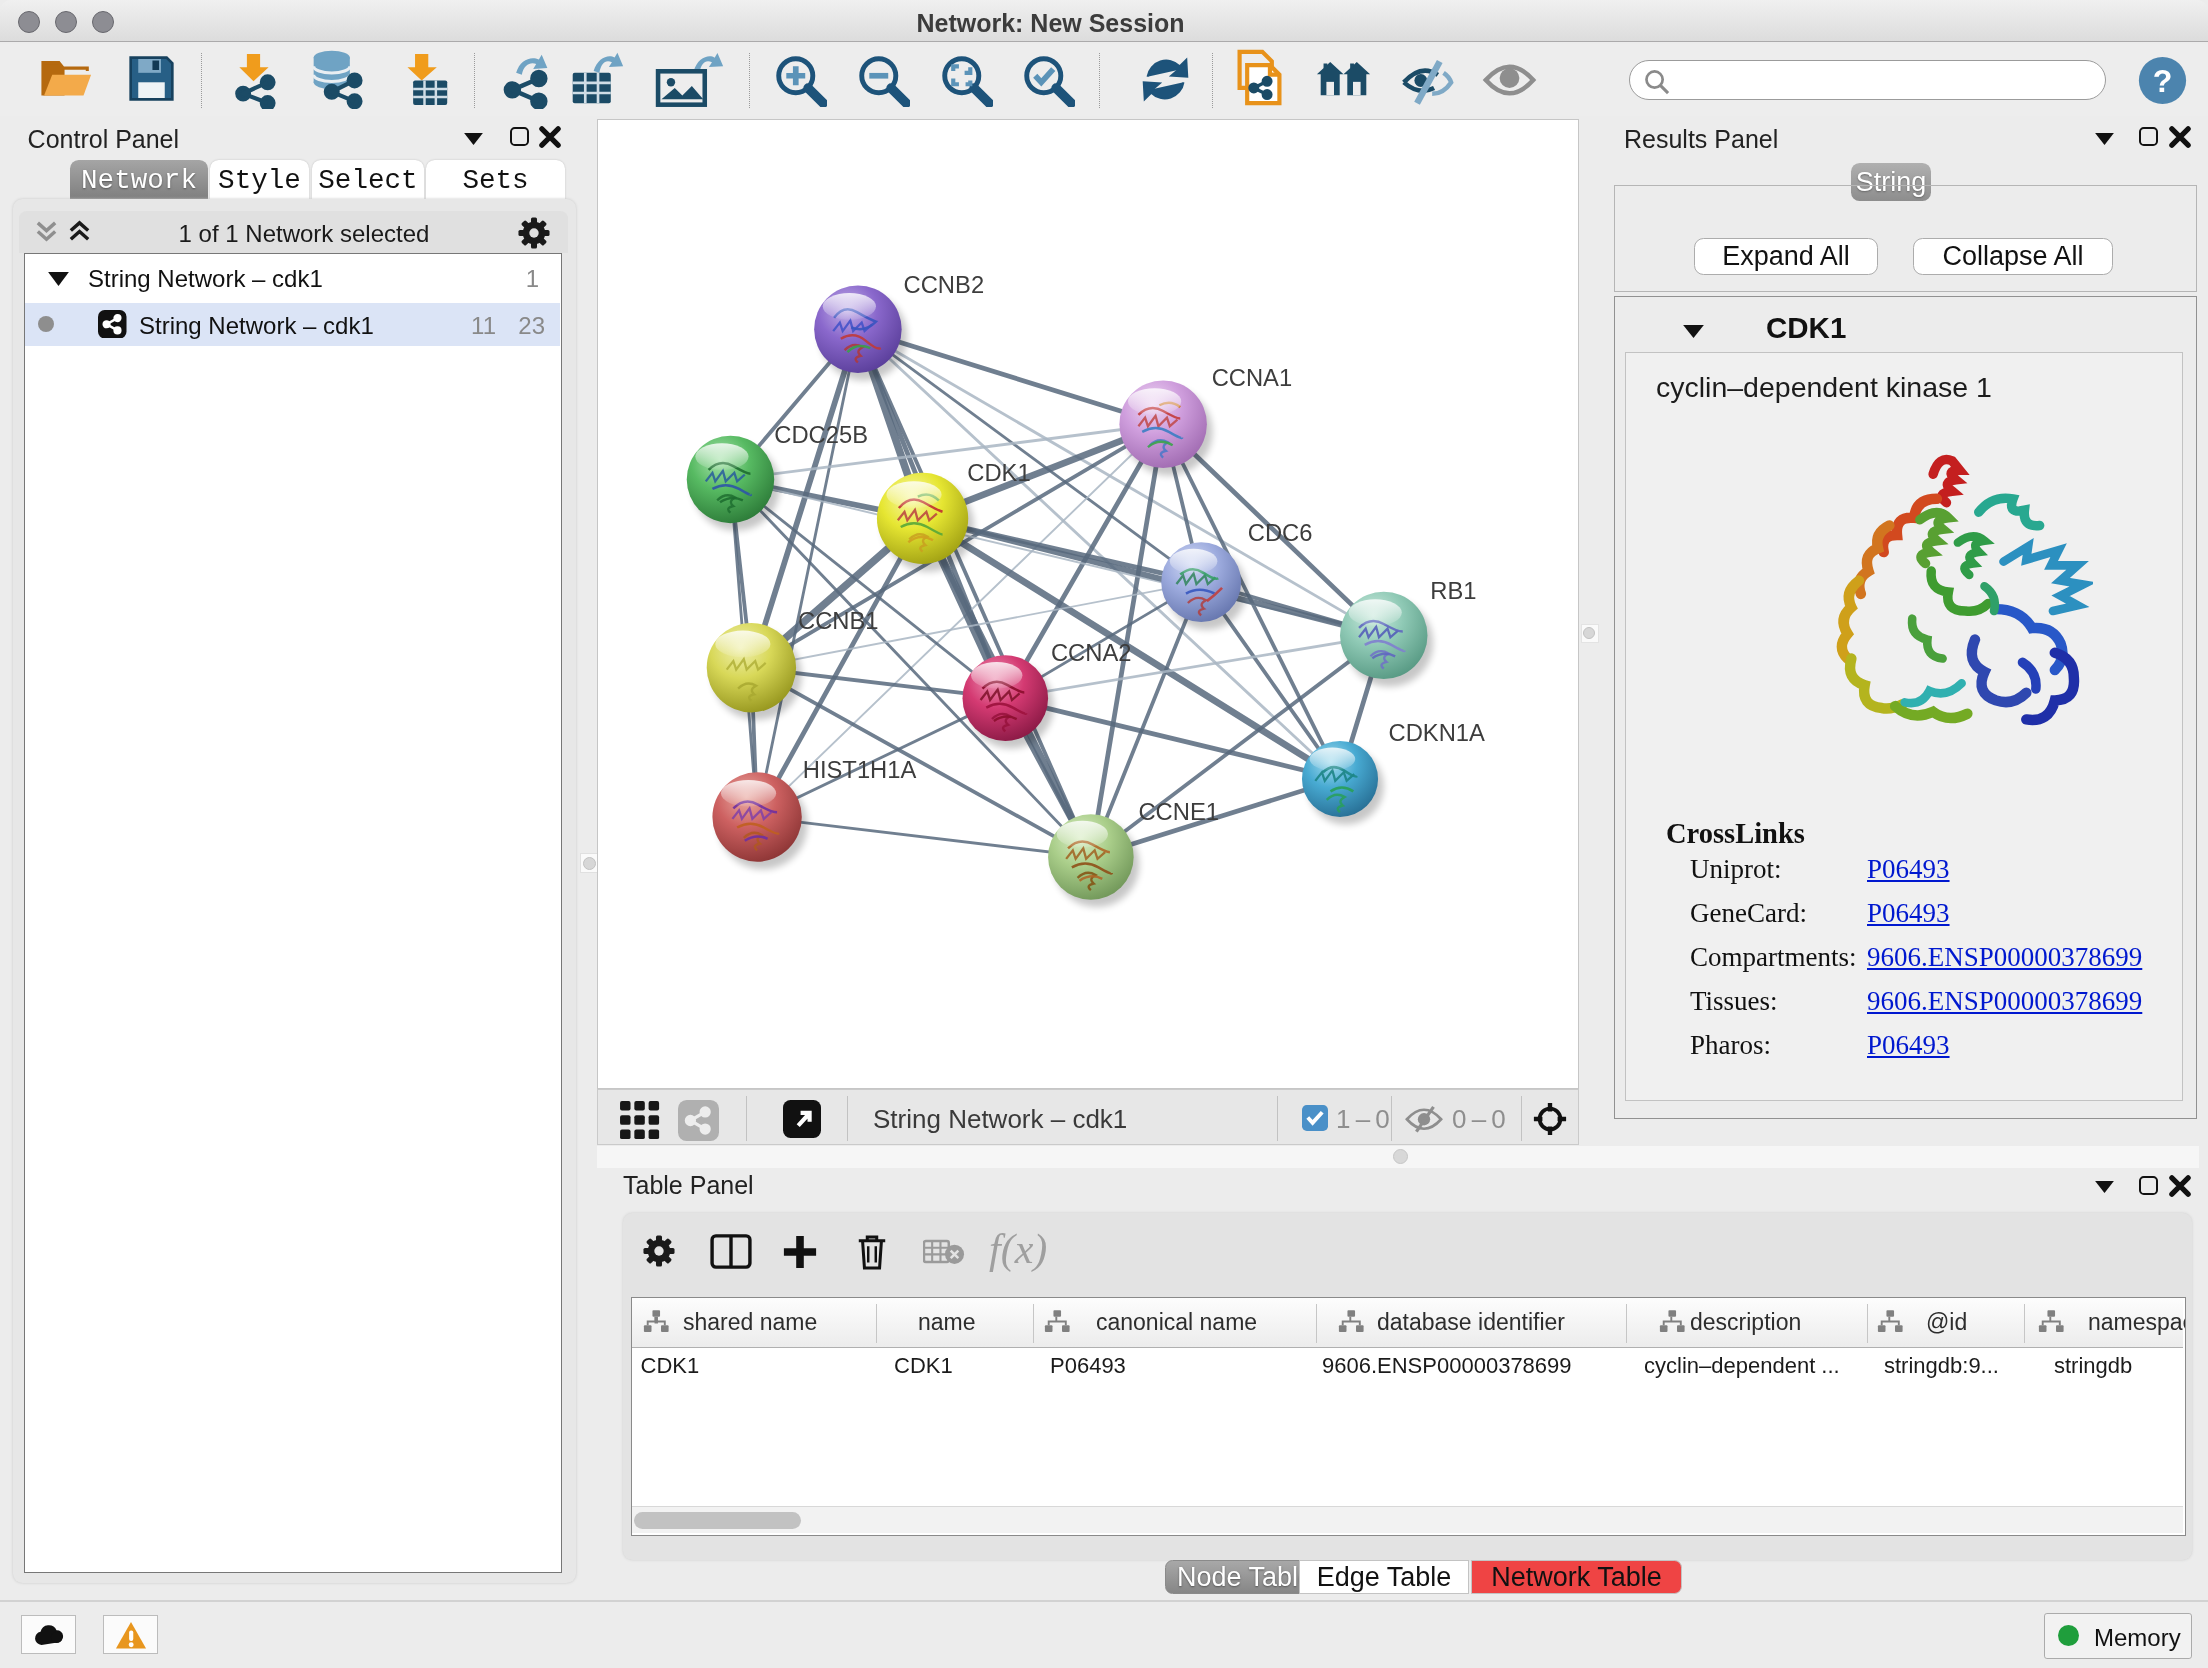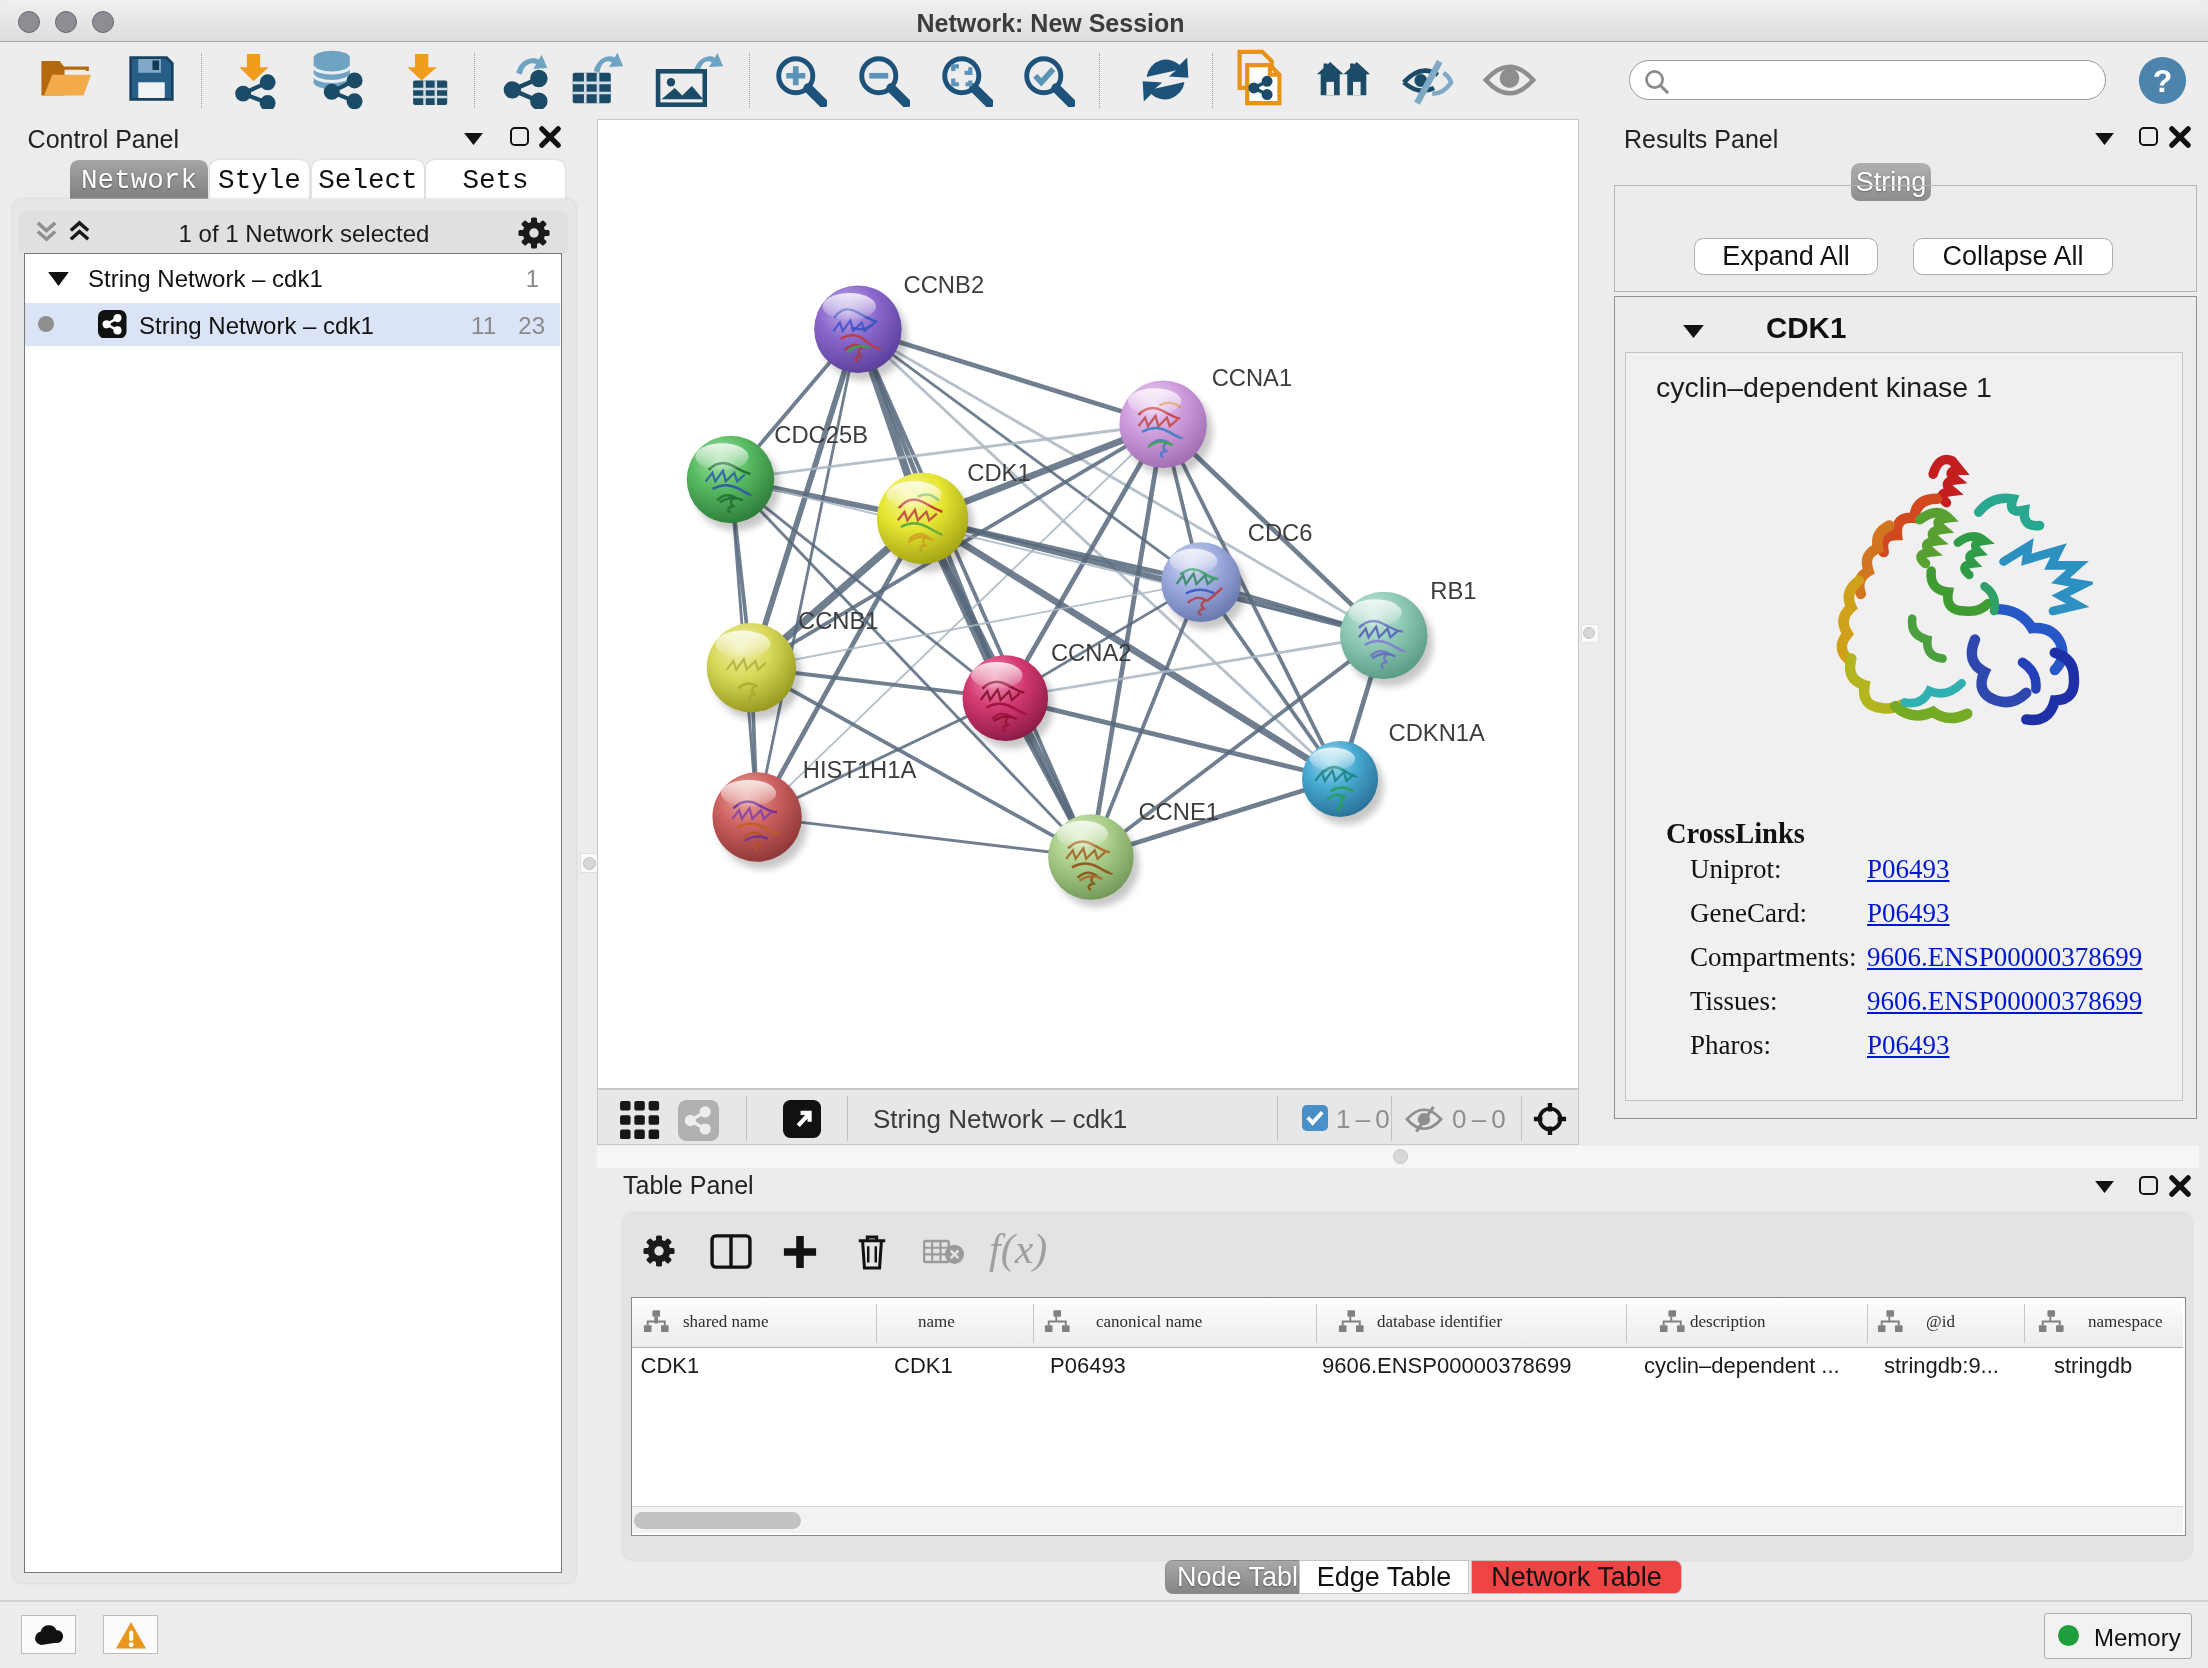--- a/index.html
+++ b/index.html
@@ -26,21 +26,21 @@
 .tab.uns { background:#fff; color:#111; box-shadow:0 0 1.9px #bbb; }
 
 #netlist { position:absolute; left:24px; top:253px; width:538px; height:1320px; background:#fff; border:1.9px solid #777; }
 
 .rbtn { position:absolute; top:238px; height:37px; background:#fff; border:1.9px solid #acacac; border-radius:9.5px;
   font-size:27px; color:#111; display:flex; align-items:center; justify-content:center; }
 .serif { font-family:"Liberation Serif",serif; }
 a.xlink { color:#0018cf; text-decoration:underline; }
 
 #tblbox { position:absolute; left:631px; top:1297px; width:1555px; height:239px; background:#fff; border:1.9px solid #8a8a8a; overflow:hidden; }
-.th { position:absolute; top:0; height:48px; font-size:17px; color:#2d2d2d; display:flex; align-items:center;font-family:Liberation Serif, serif; }
+.th { position:absolute; top:0; height:48px; font-size:23px; color:#2d2d2d; display:flex; align-items:center; }
 .td { position:absolute; top:55px; font-size:22px; color:#1b1b1b; }
 .btab { position:absolute; top:1560px; height:34px; font-size:27px; display:flex; align-items:center; justify-content:center; border:1px solid #c3c3c3; }
 </style>
 </head>
 <body>
 <div id="titlebar">
   <div class="tl" style="left:18px;"></div>
   <div class="tl" style="left:55px;"></div>
   <div class="tl" style="left:92px;"></div>
   <div id="wintitle">Network: New Session</div>

